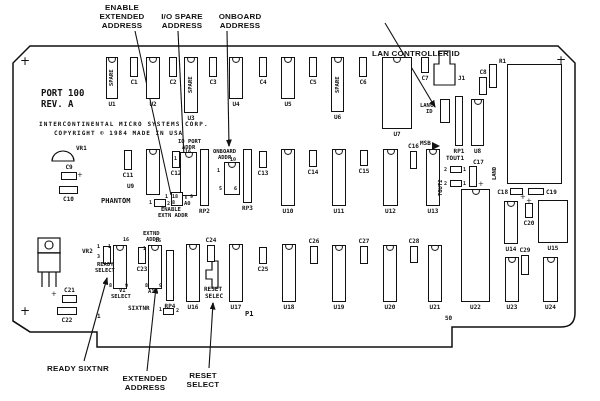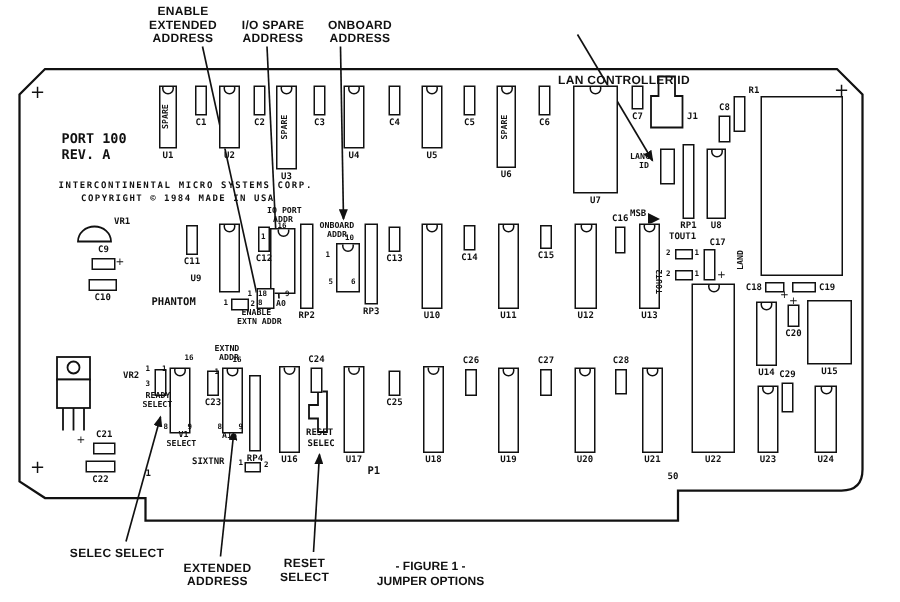--- a/index.html
+++ b/index.html
@@ -327,29 +327,25 @@
         <span>ADDRESS</span>
       </div>
       <div class="callout" style="left: 240px; top: 12px;">
         <span>ONBOARD</span>
         <span>ADDRESS</span>
       </div>
       <div class="callout" style="left: 416px; top: 12px; margin-top: 37px;">
         <span>LAN CONTROLLER ID</span>
       </div>
       <div class="callout" style="left: 78px; top: 364px;">
-        <span>SELEC SELECT</span>
+        <span>READY SIXTNR</span>
       </div>
       <div class="callout" style="left: 145px; top: 374px;">
         <span>EXTENDED</span>
         <span>ADDRESS</span>
       </div>
       <div class="callout" style="left: 203px; top: 371px;">
         <span>RESET</span>
         <span>SELECT</span>
       </div>
     </div>
 
-  <div class="caption">
-    <span>- FIGURE 1 -</span>
-    <span>JUMPER OPTIONS</span>
-  </div>
 </div>
 
 </body></html>

